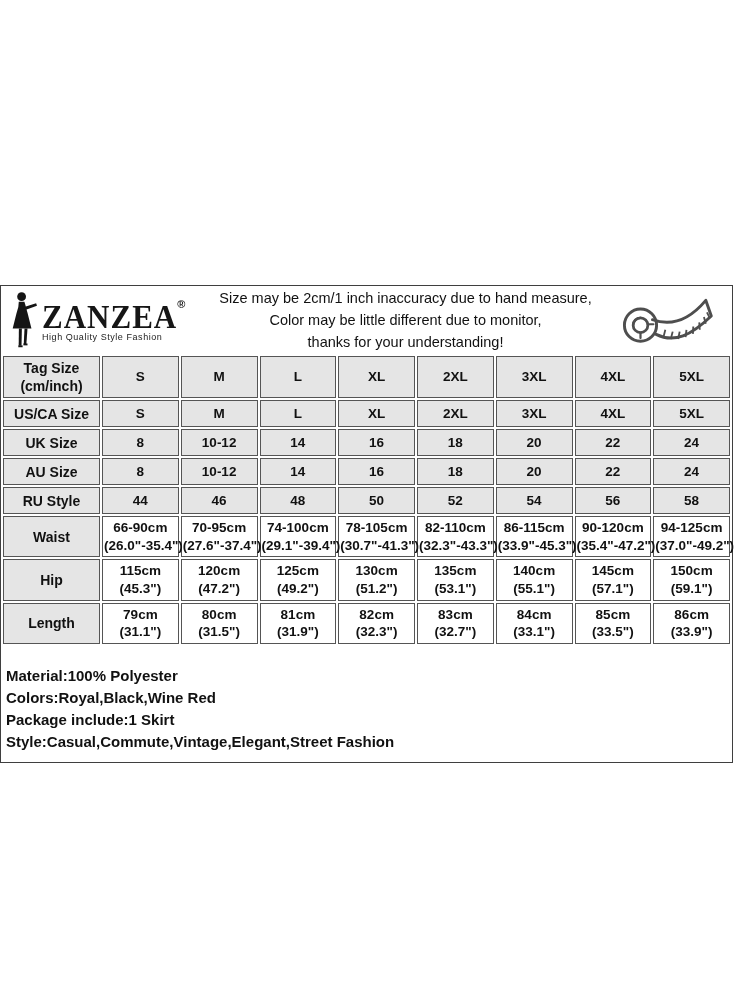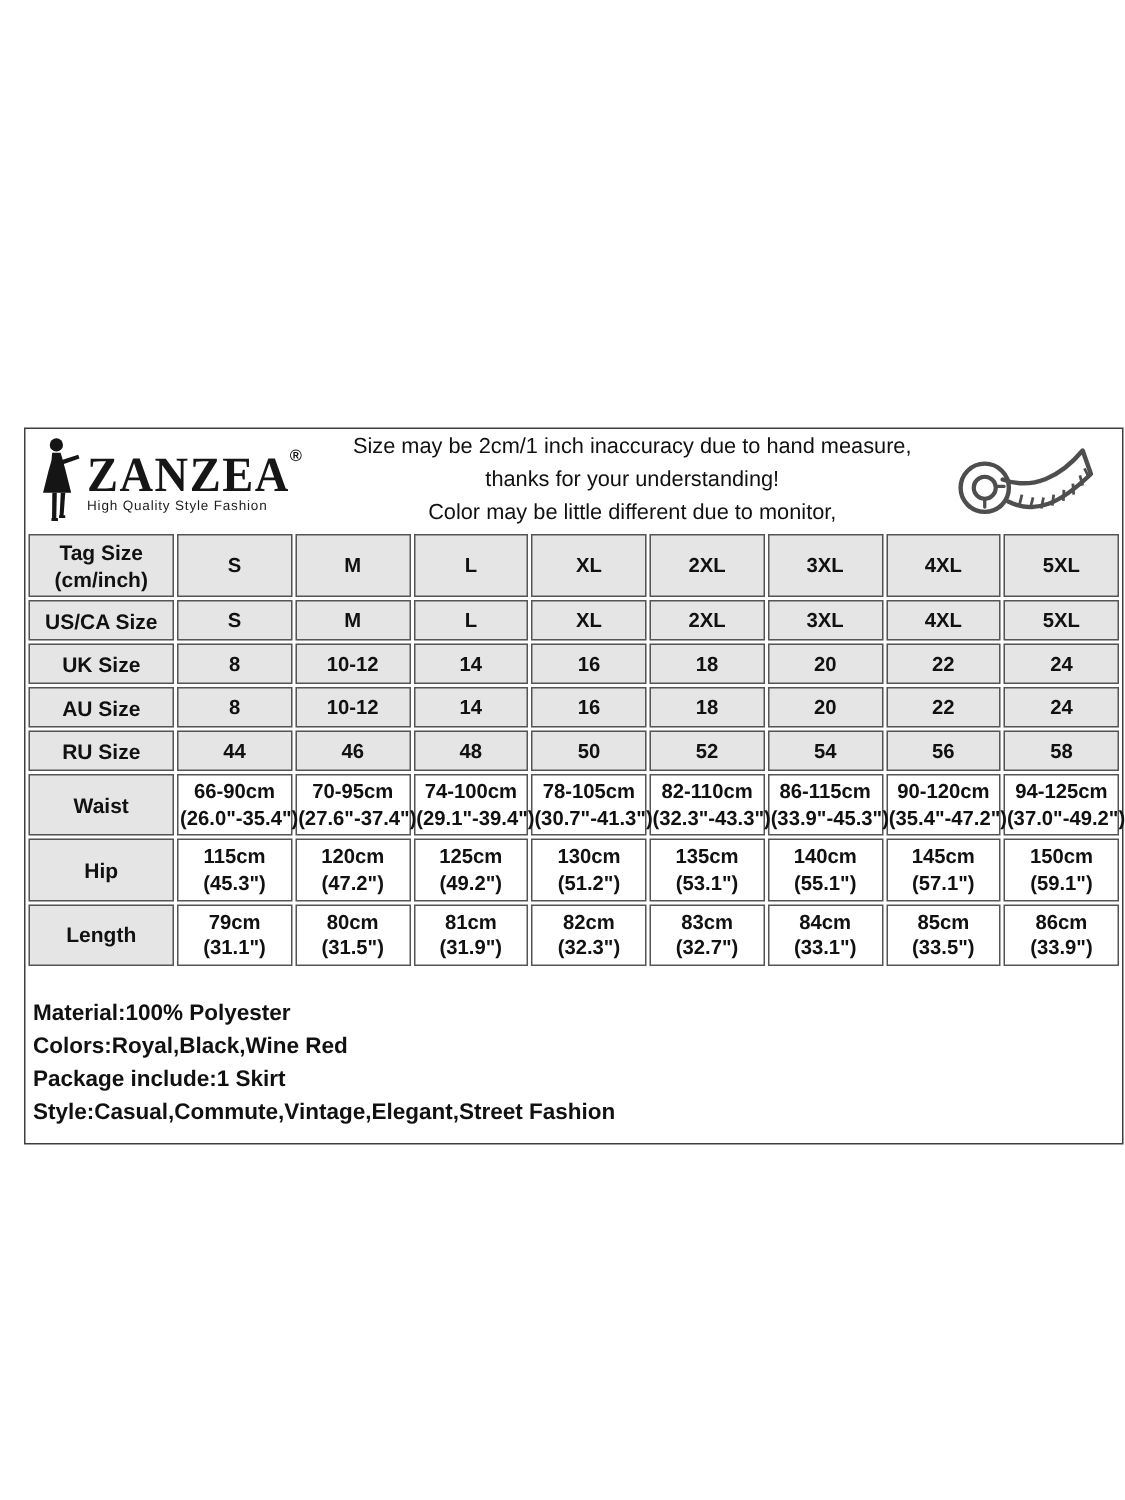--- a/index.html
+++ b/index.html
@@ -2,21 +2,21 @@
 <html><head>
 <meta charset="utf-8">
 <style>
   html,body{margin:0;padding:0;}
   body{
     width:750px;height:1000px;background:#ffffff;position:relative;
     font-family:"Liberation Sans",sans-serif;color:#111;
     -webkit-font-smoothing:antialiased;
   }
   .sheet{
-    position:absolute;left:16px;top:285px;width:733px;box-sizing:border-box;
+    position:absolute;left:0;top:285px;width:733px;box-sizing:border-box;
     border:1px solid #3f3f3f;background:#fff;
   }
   
   .header{display:flex;align-items:center;padding:4px 8px 2px 6px;height:62px;}
   .logo{width:192px;display:flex;align-items:center;gap:3px;flex-shrink:0;}
   .logo-text{display:flex;flex-direction:column;line-height:1;}
   .name-row{white-space:nowrap;}
   .brand-name{
     font-family:"Liberation Serif",serif;font-weight:700;font-size:31px;
     letter-spacing:1px;color:#161616;display:inline-block;transform:scaleY(1.06);
@@ -65,22 +65,22 @@
         <div class="logo-text">
           <div class="name-row">
             <span class="brand-name">ZANZEA</span><span class="reg">®</span>
           </div>
           <div class="tagline">High Quality Style Fashion</div>
         </div>
       </div>
 
       <div class="disclaimer">
           <div>Size may be 2cm/1 inch inaccuracy due to hand measure,</div>
+          <div>Color may be little different due to monitor,</div>
           <div>thanks for your understanding!</div>
-          <div>Color may be little different due to monitor,</div>
         </div>
 
       <div class="tape">
         <svg width="104" height="57" viewBox="0 0 112 62">
           <path class="ln" d="M42 45 C 62 55, 80 46, 102 25 L 96 8 C 80 27, 60 37, 38 29" fill="#fff" stroke-width="3.2"></path>
           <circle class="ln" cx="25" cy="35" r="17.5" fill="#fff" stroke-width="3.2"></circle>
           <circle class="ln" cx="25" cy="35" r="8" stroke-width="3"></circle>
           <path class="ln" d="M25 27 a8 8 0 0 0 -8 8" stroke-width="2.4"></path>
           <path class="ln" d="M25 43 v6 M33 34 h6" stroke-width="2.4"></path>
           <g stroke="#4e4e4e" stroke-width="2" fill="none">
@@ -142,21 +142,21 @@
             <td>8</td>
             <td>10-12</td>
             <td>14</td>
             <td>16</td>
             <td>18</td>
             <td>20</td>
             <td>22</td>
             <td>24</td>
           </tr>
           <tr class="shaded norm">
-            <th>RU Size</th>
+            <th>RU Style</th>
             <td>44</td>
             <td>46</td>
             <td>48</td>
             <td>50</td>
             <td>52</td>
             <td>54</td>
             <td>56</td>
             <td>58</td>
           </tr>
           <tr class="plain tall">

